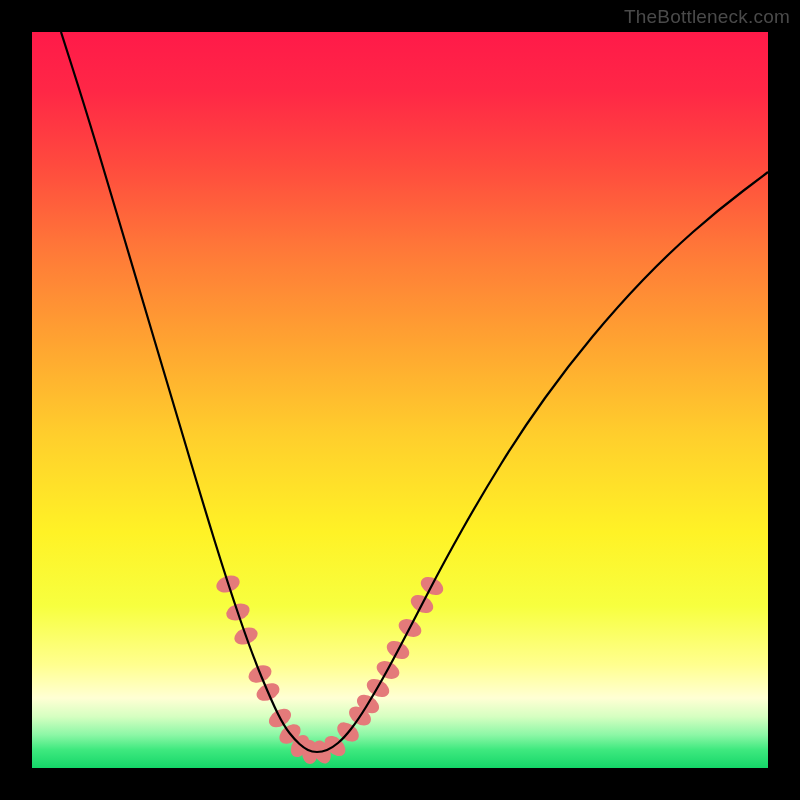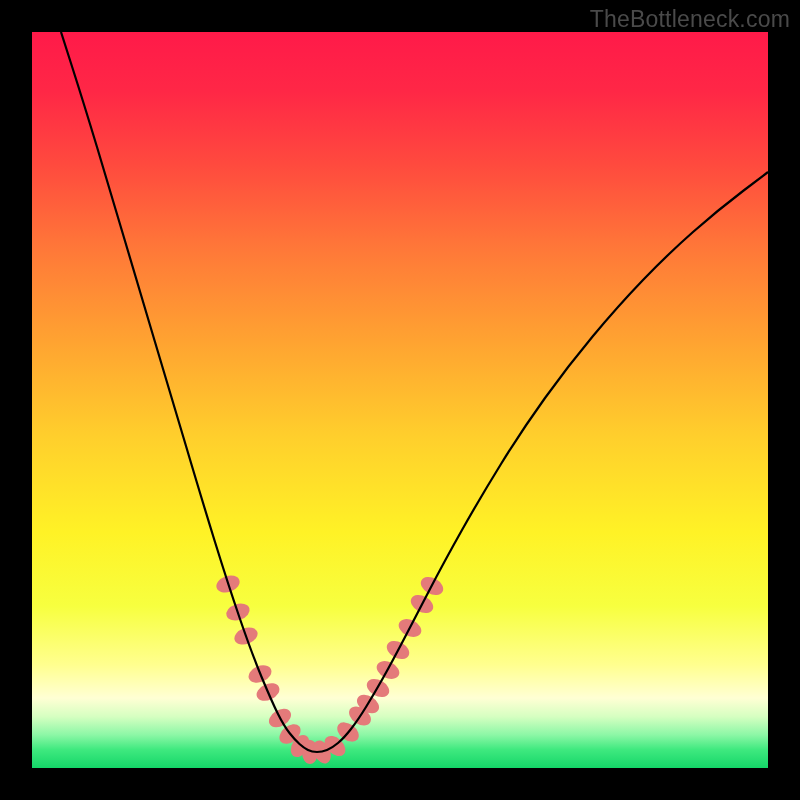--- a/index.html
+++ b/index.html
@@ -26,21 +26,21 @@
     position: absolute;
     inset: 0;
     width: 100%;
     height: 100%;
   }
   .watermark {
     position: absolute;
     right: 10px;
     top: 6px;
     font-family: Arial, Helvetica, sans-serif;
-    font-size: 23px;
+    font-size: 19px;
     color: #4a4a4a;
     letter-spacing: 0.2px;
     font-weight: 400;
   }
 </style>
 </head>
 <body>
 
 <div class="frame">
 

